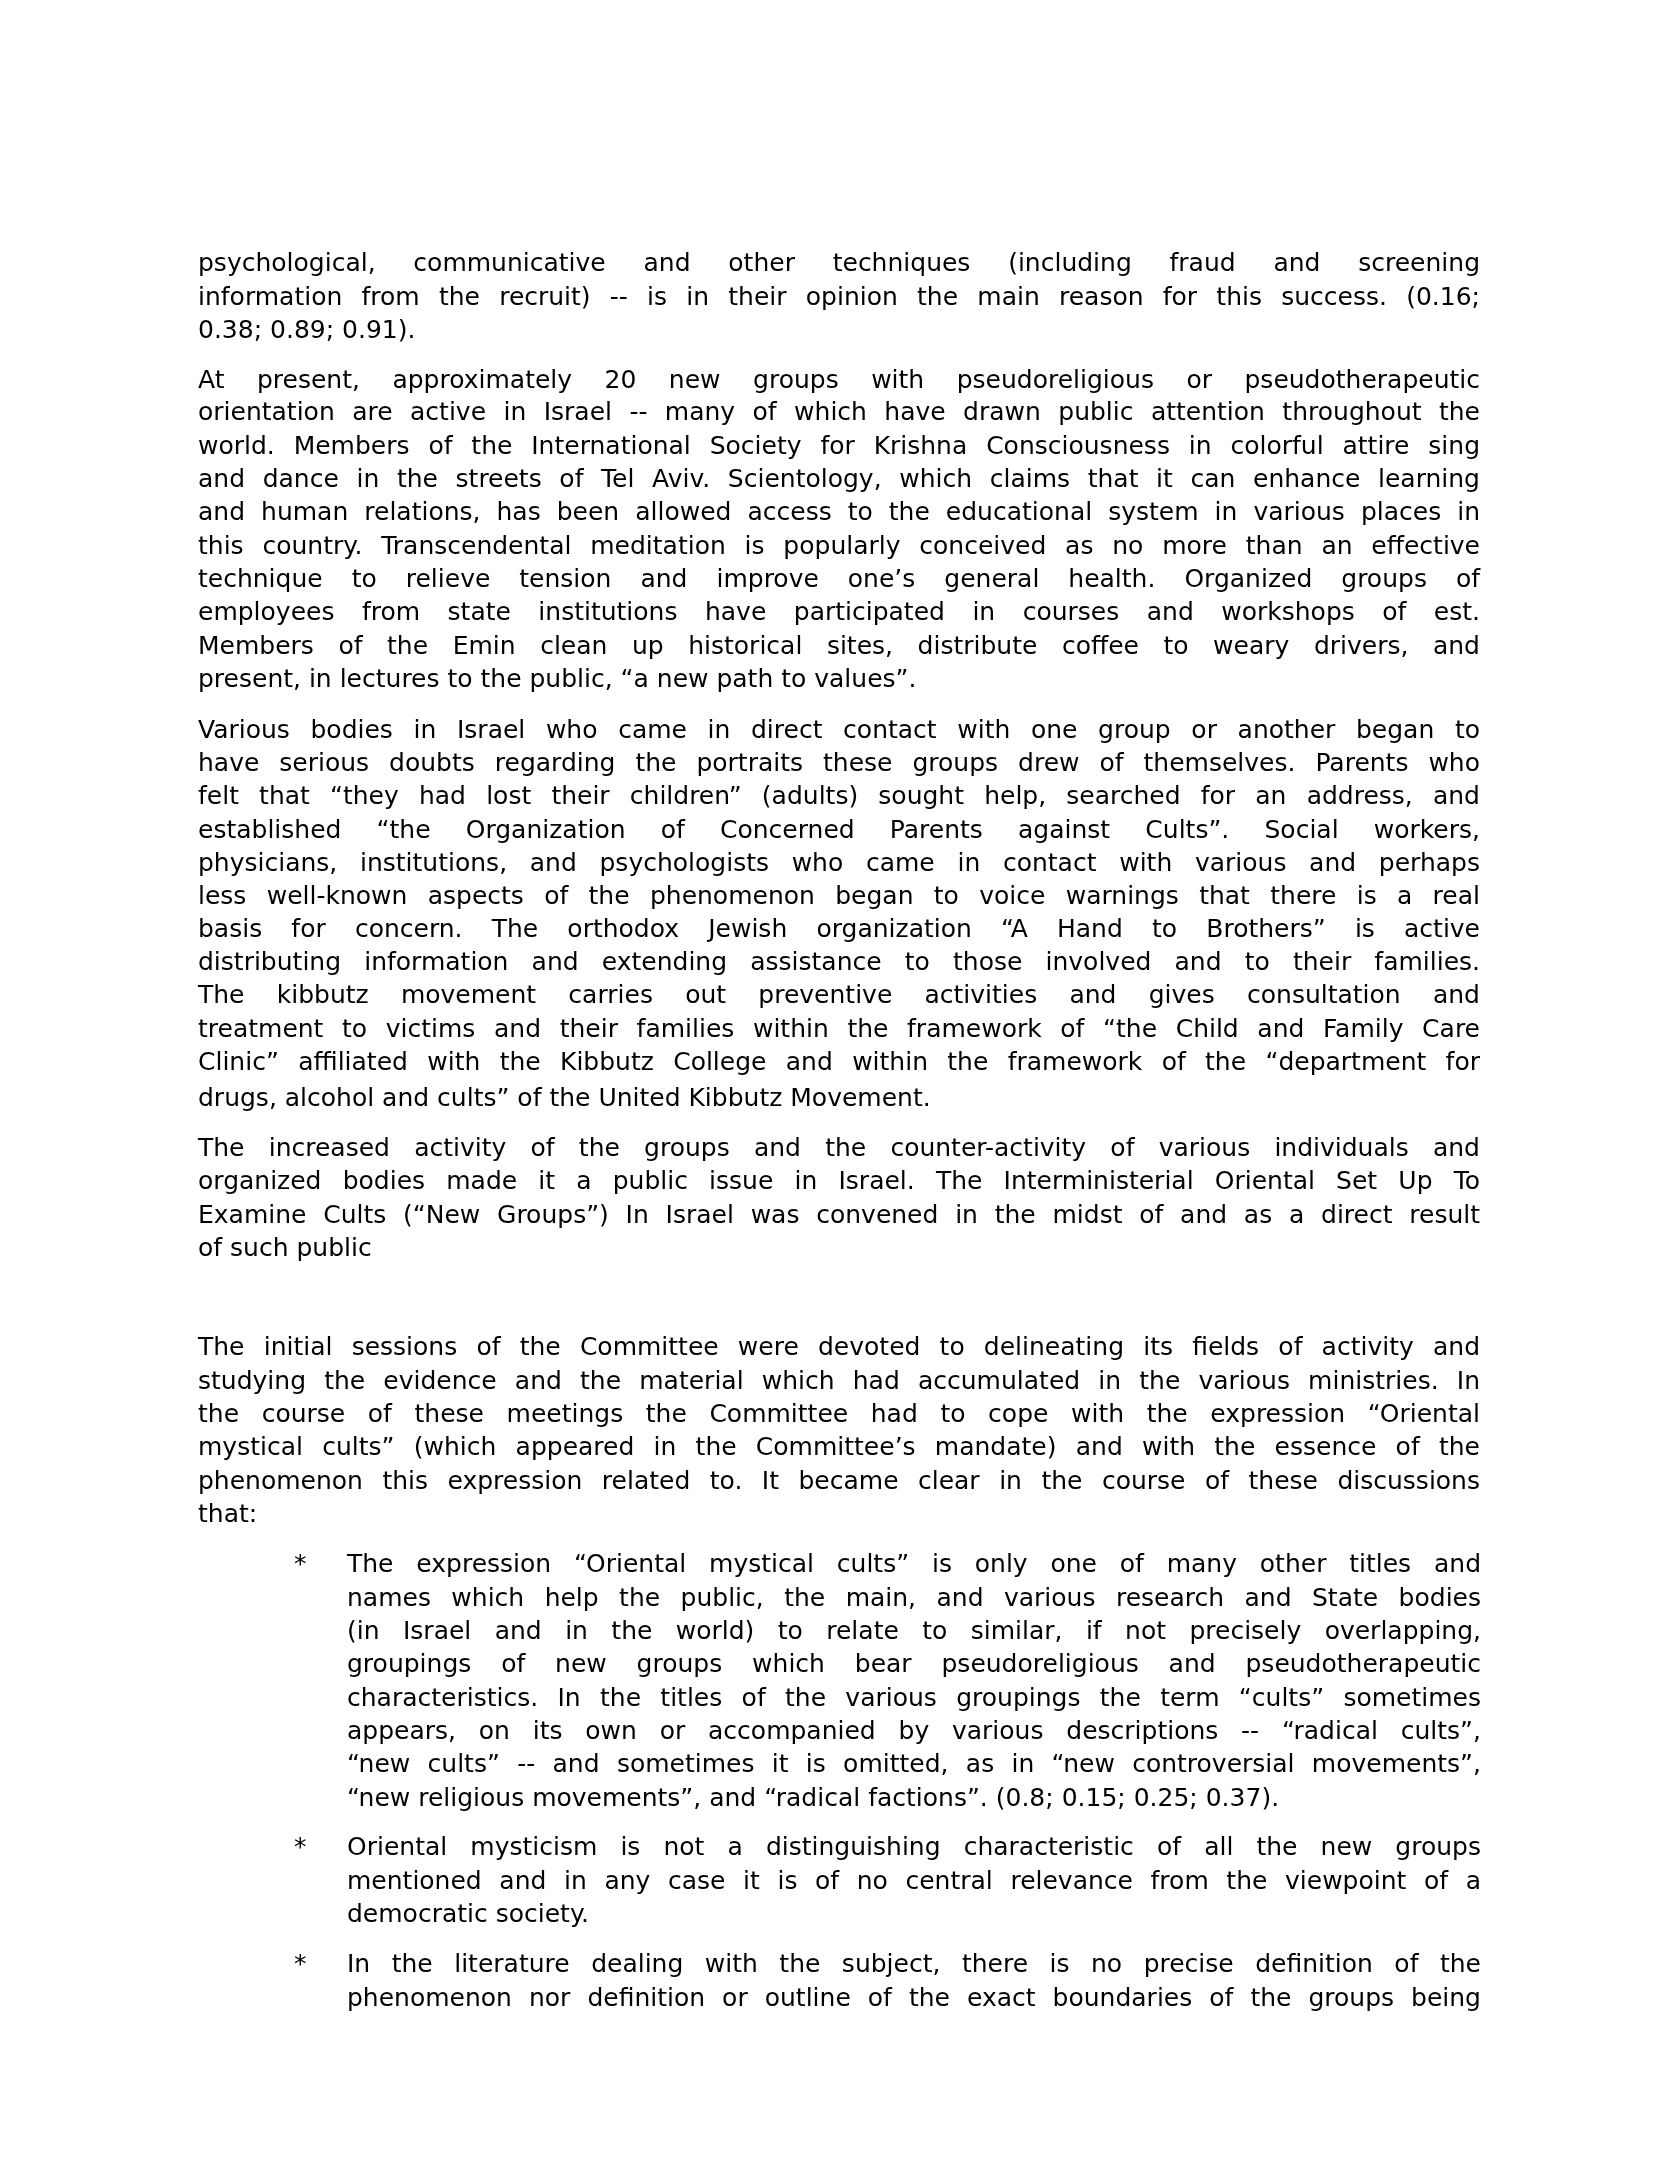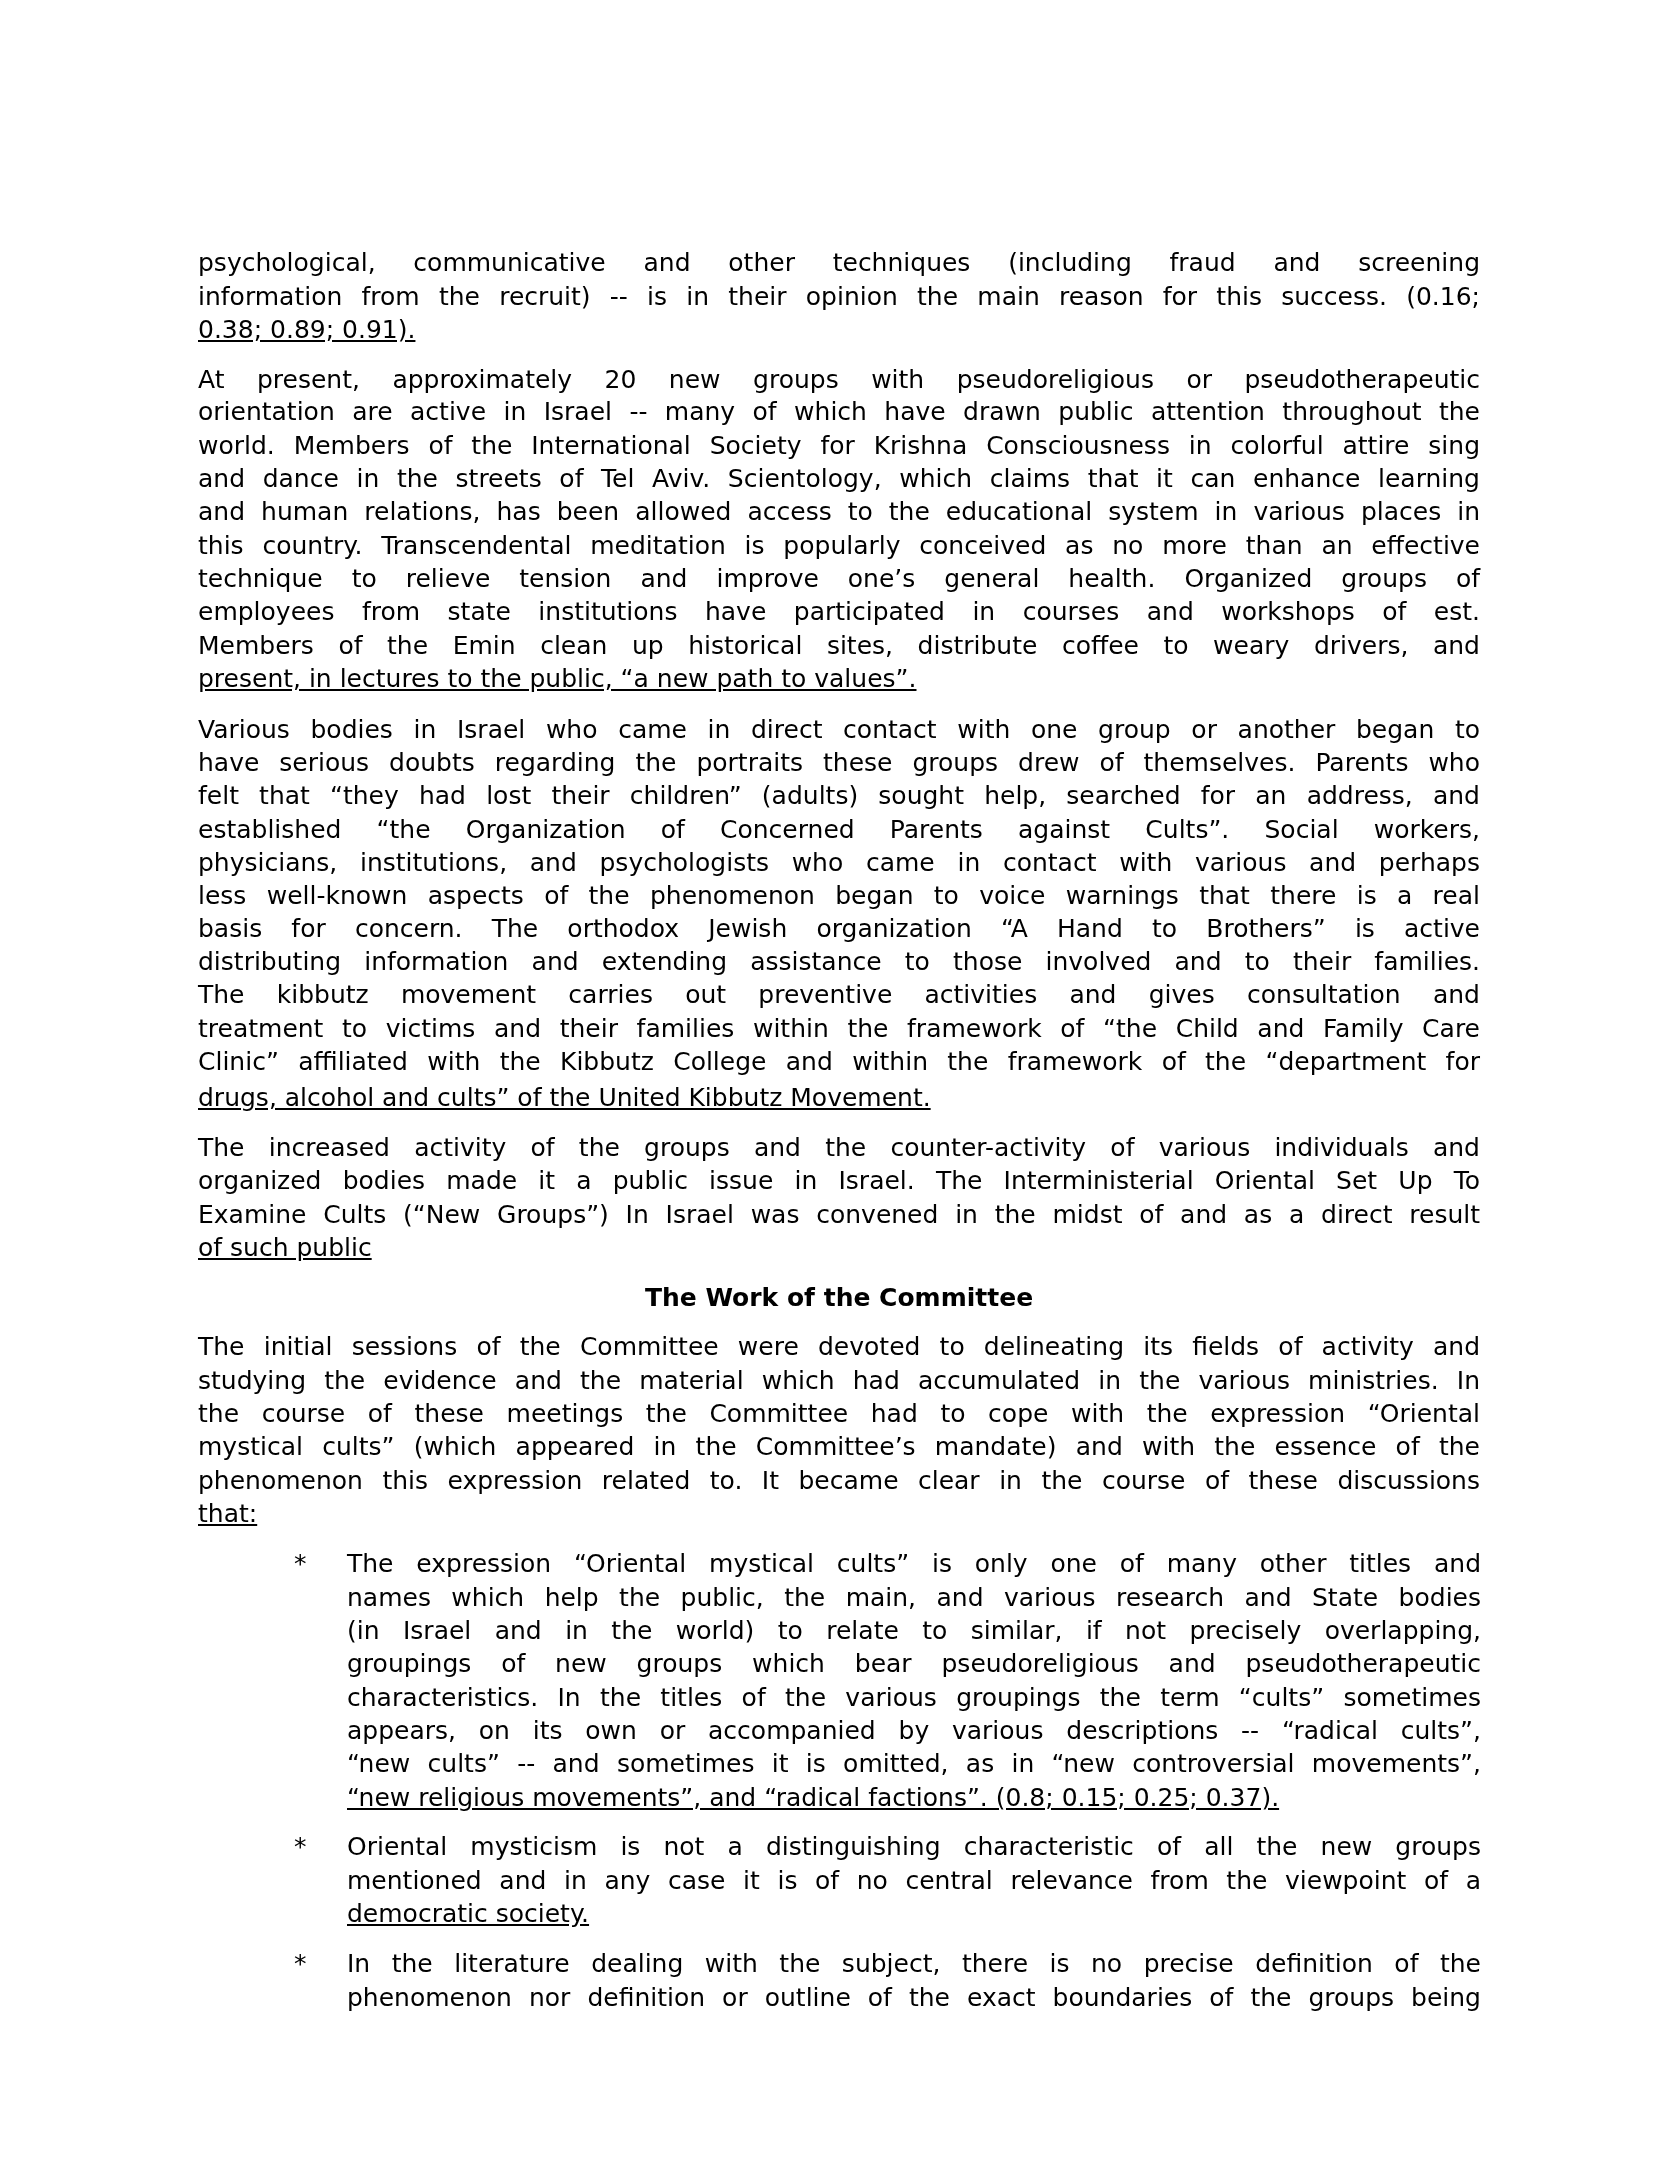--- a/index.html
+++ b/index.html
@@ -7,21 +7,21 @@
     width: 1680px; height: 2174px; position: relative; overflow: hidden;
     font-family: "DejaVu Sans", sans-serif; color: #000000;
   }
   .page { position: absolute; left: 0; top: 0; width: 1680px; height: 2174px; margin-top: 48px; }
   .line {
     position: absolute; left: 198px; width: 1282px;
     height: 33px; line-height: 33px;
     font-size: 25px; white-space: nowrap;
     text-align: justify; text-align-last: justify;
   }
-  .line.last { text-align-last: left; text-decoration: underline; }
+  .line.last { text-align-last: left; }
   .line.bl { left: 347px; width: 1134px; }
   .bullet-mark {
     position: absolute; left: 294px; width: 28px;
     height: 33px; line-height: 33px; font-size: 25px;
   }
   .heading {
     position: absolute; left: 198px; width: 1282px; text-align: center;
     height: 33px; line-height: 33px; font-size: 25px; font-weight: bold;
   }
   .footer {
@@ -69,21 +69,20 @@
     <div class="line last" style="top:1033px">drugs, alcohol and cults” of the United Kibbutz Movement.</div>
   </div>
 
   <div>
     <div class="line" style="top:1083px">The increased activity of the groups and the counter-activity of various individuals and</div>
     <div class="line" style="top:1116px">organized bodies made it a public issue in Israel.  The Interministerial Oriental Set Up To</div>
     <div class="line" style="top:1150px">Examine Cults (“New Groups”) In Israel was convened in the midst of and as a direct result</div>
     <div class="line last" style="top:1183px">of such public</div>
   </div>
 
-  <div class="heading" style="top:1233px">The Work of the Committee</div>
 
   <div>
     <div class="line" style="top:1282px">The initial sessions of the Committee were devoted to delineating its fields of activity and</div>
     <div class="line" style="top:1316px">studying the evidence and the material which had accumulated in the various ministries.  In</div>
     <div class="line" style="top:1349px">the course of these meetings the Committee had to cope with the expression “Oriental</div>
     <div class="line" style="top:1382px">mystical cults” (which appeared in the Committee’s mandate) and with the essence of the</div>
     <div class="line" style="top:1416px">phenomenon this expression related to.  It became clear in the course of these discussions</div>
     <div class="line last" style="top:1449px">that:</div>
   </div>
 

